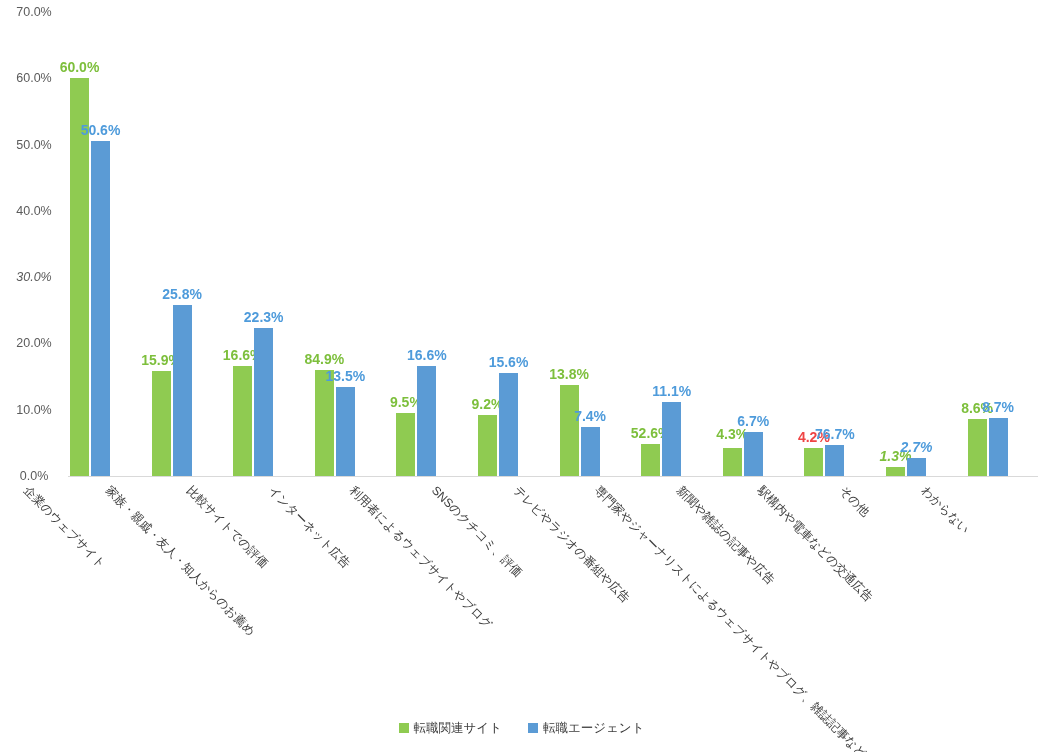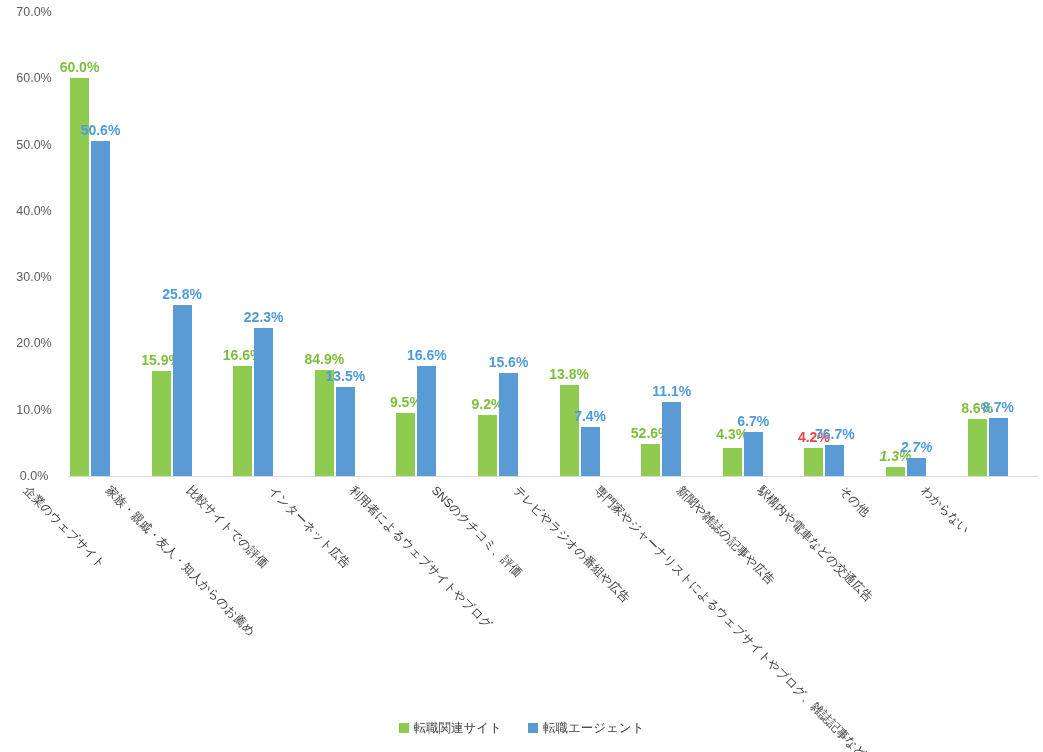--- a/index.html
+++ b/index.html
@@ -139,21 +139,21 @@
 </style>
 </head>
 <body>
 
 <div id="chart-root">
 
   <div class="y-axis-labels">
       <div class="y-tick" style="top: 476px;">0.0%</div>
       <div class="y-tick" style="top: 409.714px;">10.0%</div>
       <div class="y-tick" style="top: 343.429px;">20.0%</div>
-      <div class="y-tick" style="top: 277.143px;">30.0%</div>
+      <div class="y-tick" style="top: 277.143px; font-style: italic;">30.0%</div>
       <div class="y-tick" style="top: 210.857px;">40.0%</div>
       <div class="y-tick" style="top: 144.571px;">50.0%</div>
       <div class="y-tick" style="top: 78.2857px;">60.0%</div>
       <div class="y-tick" style="top: 12px;">70.0%</div>
     </div>
 
   <div class="axis-line"></div>
 
   <div class="plot-area">
       <div class="group" style="left: 0px; width: 40px;">

